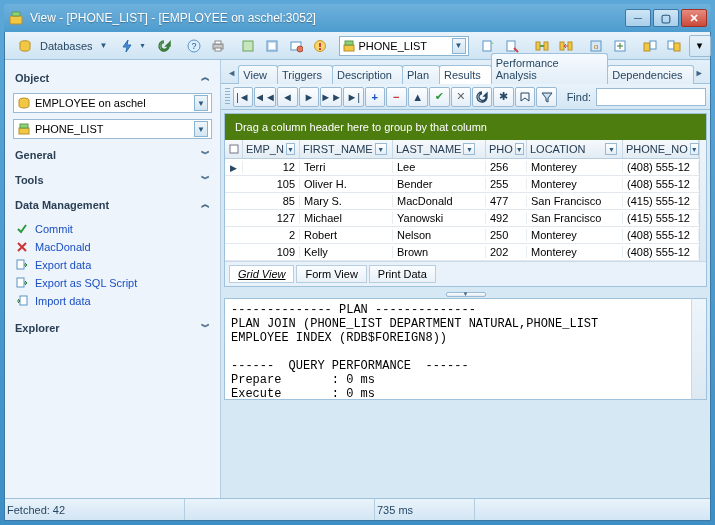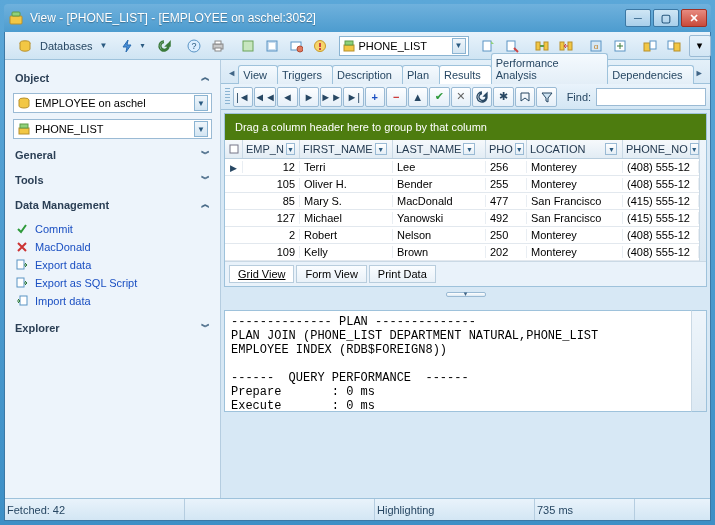--- a/index.html
+++ b/index.html
@@ -146,21 +146,21 @@
   .col-emp{width:57px;text-align:right;padding-right:6px;}
   .col-first{width:93px;}
   .col-last{width:93px;}
   .col-pho{width:41px;}
   .col-loc{width:96px;gap:20px;}
   .col-phone{width:76px;}
   .gridhead .col-sel{width:18px;justify-content:center;}
   
   .gridfoot{ display:flex; align-items:center; padding:3px 4px; gap:2px; background:#e9f2fa; border-top:1px solid #cad9e5;}
   .gf-tab{ padding:2px 8px; border:1px solid #b8cddd; background:linear-gradient(#fafdff,#e9f1f8); cursor:pointer;}
-  .gf-tab.active{ background:#fff; text-decoration:underline;}
+  .gf-tab.active{ background:#fff; text-decoration:underline;font-style:italic;}
   
   .hsplit{ height:8px; background:#d7e8f5; display:flex;align-items:center;justify-content:center;}
   .hsplit .grip{ width:40px;height:5px;border:1px solid #9abad4;border-radius:2px;background:linear-gradient(#fff,#dce9f3);font-size:7px;color:#406586;display:flex;align-items:center;justify-content:center;}
   .planpanel{
     margin:0 3px 3px 3px; border:1px solid #9ec2db; background:#fff;
     font-family: "Courier New", monospace; font-size:12px; color:#000;
     padding:4px 6px; height:102px; overflow:auto; white-space:pre;
   }
   
   .status{
@@ -558,33 +558,32 @@
           <div class="gf-tab active"><span>Grid View</span></div>
           <div class="gf-tab"><span>Form View</span></div>
           <div class="gf-tab"><span>Print Data</span></div>
         </div>
       </div>
 
       <div class="hsplit">
           <span class="grip">▾</span>
         </div>
 
-      <div style="display:flex; margin:12px 3px 3px 3px;">
+      <div style="display:flex; margin:0 3px 3px 3px;">
         <pre class="planpanel" style="flex:1;margin:0;border-right:none;">-------------- PLAN --------------
 PLAN JOIN (PHONE_LIST DEPARTMENT NATURAL,PHONE_LIST
 EMPLOYEE INDEX (RDB$FOREIGN8))
 
 ------  QUERY PERFORMANCE  ------
 Prepare       : 0 ms
 Execute       : 0 ms</pre>
         <div class="scroll-v" style="border:1px solid #9ec2db;border-left:1px solid #cad9e5;"></div>
       </div>
     </div>
   </div>
 
   <div class="status">
     <div class="cell w1">Fetched: 42</div>
     <div class="cell w2"></div>
-    <div class="cell w3">Highlighting</div>
     <div class="cell w4">735 ms</div>
     <div class="cell" style="flex:1;border-right:none;"></div>
   </div>
 </div>
 
 </body></html>

